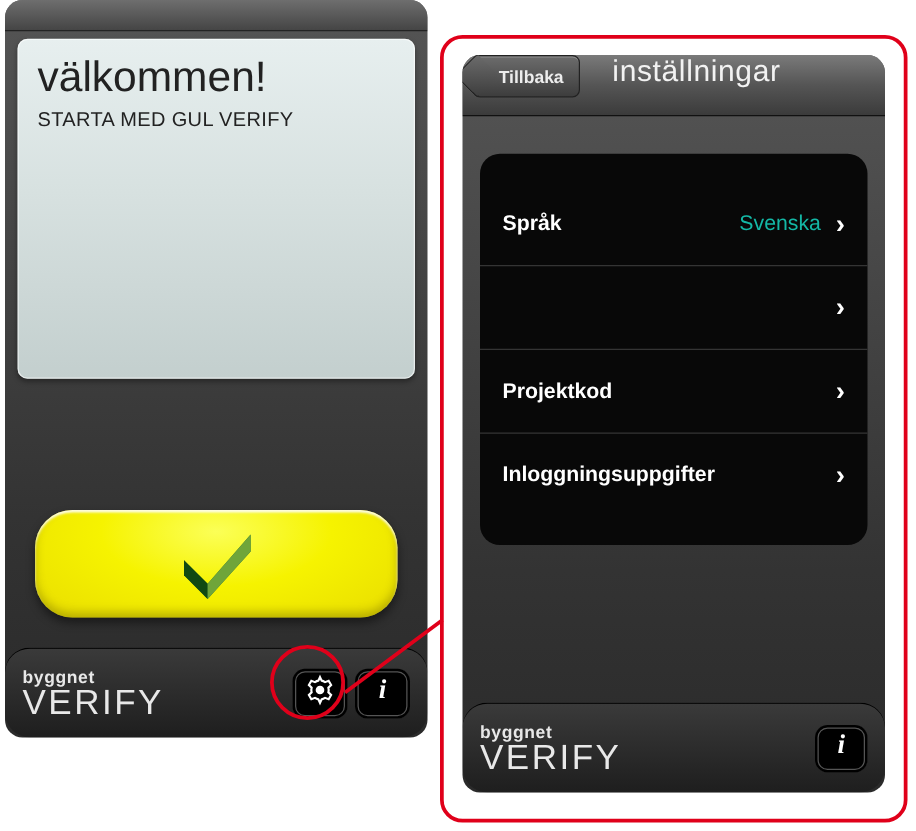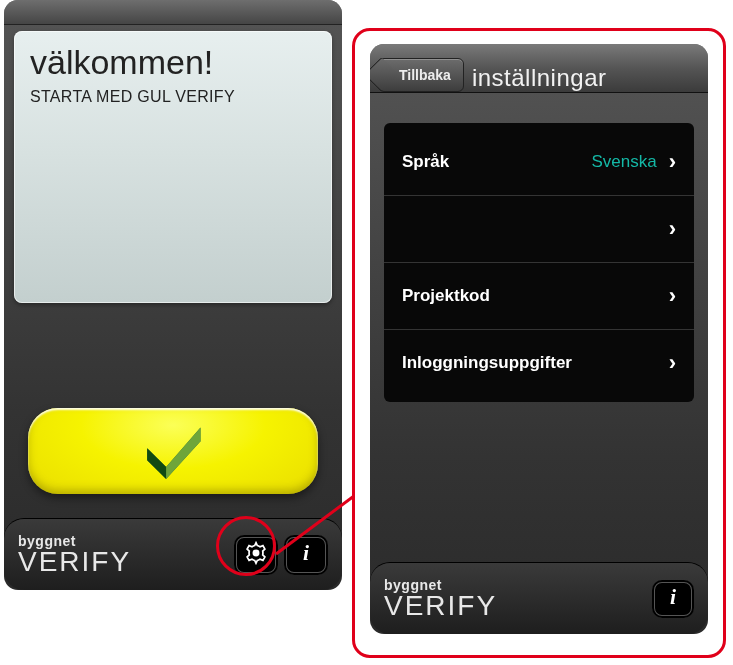--- a/index.html
+++ b/index.html
@@ -65,41 +65,41 @@
   .icon-pill{
     width:44px;height:40px;border-radius:10px;background:#000;
     display:flex;align-items:center;justify-content:center;
     box-shadow:inset 0 0 0 2px #000,inset 0 0 0 3px #555;
   }
   .icon-pill svg{width:26px;height:26px}
   .footer.small .footer-icons .icon-pill{width:42px;height:38px}
 
   
   .navbar{
-    height:48px;display:flex;align-items:flex-end;padding:0 8px;
+    height:48px;display:flex;align-items:flex-start;padding:0 8px;
     background:linear-gradient(180deg,#7a7a7a 0%,#555 50%,#3b3b3b 100%);
     border-bottom:1px solid #111;
   }
   .back-btn{
     position:relative;height:32px;padding:0 12px 0 20px;color:#ededed;font-size:14px;font-weight:700;
     background:linear-gradient(180deg,#6c6c6c,#3d3d3d);border:1px solid #222;border-radius:6px;
     display:flex;align-items:center;cursor:pointer;
     box-shadow:inset 0 1px 0 rgba(255,255,255,.25);
   }
   .back-btn:before{
     content:"";position:absolute;left:-10px;top:3px;width:24px;height:24px;
     background:linear-gradient(135deg,#6c6c6c,#3d3d3d);
     border-left:1px solid #222;border-bottom:1px solid #222;
     transform:rotate(45deg);border-radius:3px;
   }
-  .nav-title{margin-left:8px;color:#f2f2f2;font-size:24px;font-weight:400;letter-spacing:.5px}
+  .nav-title{margin-left:26px;color:#f2f2f2;font-size:24px;font-weight:400;letter-spacing:.5px}
 
   
   .settings-panel{
-    margin:30px 14px 0 14px;background:#080808;border-radius:6px;padding:6px 0;
+    margin:30px 14px 0 14px;background:#080808;border-radius:16px;padding:23px 0;
   }
   .settings-row{
     display:flex;align-items:center;height:66px;padding:0 18px;
     border-bottom:1px solid #343434;cursor:pointer;
   }
   .settings-row:last-child{border-bottom:none}
   .row-label{color:#fff;font-size:17px;font-weight:700}
   .row-value{color:#14b8a6;font-size:17px;font-weight:400;margin-left:auto;margin-right:12px}
   .chevron{color:#fff;font-size:22px;font-weight:900;margin-left:auto}
   .row-value + .chevron{margin-left:0}

